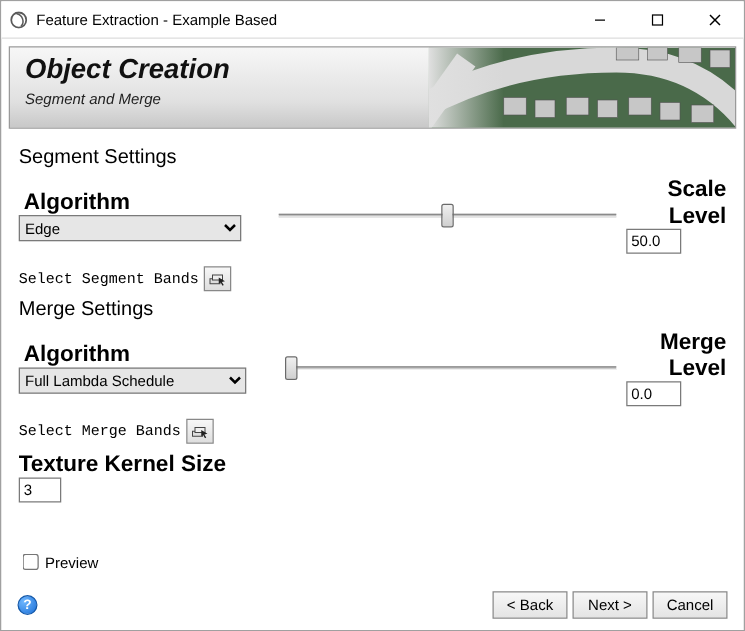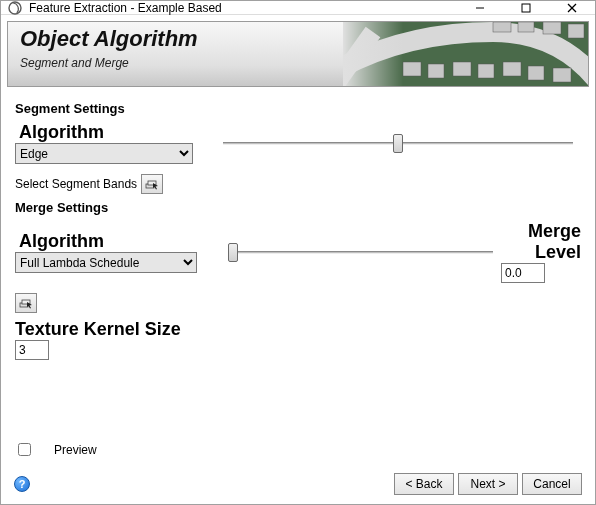--- a/index.html
+++ b/index.html
@@ -10,21 +10,21 @@
     color: #000;
     background: #fff;
     width: 596px;
     height: 505px;
     overflow: hidden;
     border: 1px solid #a0a0a0;
   }
 
   
   .titlebar {
-    height: 14px;
+    height: 30px;
     background: #fff;
     display: flex;
     align-items: center;
     padding-left: 6px;
     border-bottom: 1px solid #ddd;
   }
   .titlebar .app-icon {
     width: 16px; height: 16px;
     display:flex; align-items:center; justify-content:center;
     margin-right: 6px;
@@ -70,22 +70,22 @@
   .banner-img {
     position:absolute;
     right:0; top:0; width:245px; height:66px;
   }
 
   
   .content {
     padding: 10px 14px 0 14px;
   }
   .section-title {
-    font-weight: 700;
-    font-size: 13px;
+    font-weight: 400;
+    font-size: 16px;
     margin: 4px 0 6px 0;
   }
   .row { display:flex; align-items:flex-end; }
   .label-bold { font-weight:700; font-size:18px; }
   .label-bold.right { text-align:right; }
 
   select.algo {
     width: 178px;
     height: 21px;
     font: inherit;
@@ -125,36 +125,37 @@
     padding: 1px 3px;
     border: 1px solid #7a7a7a;
     background:#fff;
   }
 
   .btn-row {
     display:flex;
     align-items:center;
     margin: 10px 0 6px 0;
     gap: 4px;
+    font-family: Liberation Mono, monospace;
   }
   .mini-btn {
     width: 22px; height: 20px;
     border: 1px solid #888;
     background: linear-gradient(to bottom, #f7f7f7, #dedede);
     display:flex; align-items:center; justify-content:center;
   }
 
   
   .footer {
     position:absolute;
     left:0; right:0; bottom:0;
     padding: 0 14px 10px 14px;
   }
   .preview-row {
-    display:flex; align-items:center; gap:20px;
+    display:flex; align-items:center; gap:2px;
     margin-bottom: 14px;
   }
   .preview-row input[type=checkbox]{
     width:13px; height:13px;
   }
   .nav-row {
     display:flex; align-items:center;
   }
   .help-icon {
     width:16px; height:16px;
@@ -230,39 +231,43 @@
     </g>
 
     <rect x="0" y="0" width="60" height="66" fill="url(#fade)"></rect>
     <defs>
       <linearGradient id="fade" x1="0" y1="0" x2="1" y2="0">
         <stop offset="0" stop-color="#e0e0e0" stop-opacity="1"></stop>
         <stop offset="1" stop-color="#e0e0e0" stop-opacity="0"></stop>
       </linearGradient>
     </defs>
   </svg>
-  <div class="banner-title">Object Algorithm</div>
+  <div class="banner-title">Object Creation</div>
   <div class="banner-subtitle">Segment and Merge</div>
 </div>
 
 <div class="content">
 
   
   <div class="section-title">Segment Settings</div>
 
   <div class="row" style="align-items:center;">
     <div style="width:200px;">
       <div class="label-bold" style="padding-left:4px;">Algorithm</div>
       <select class="algo">
         <option>Edge</option>
       </select>
     </div>
     <div class="slider-wrap">
       <div class="slider-track"></div>
       <div class="slider-thumb" style="left: 50%;"></div>
+    </div>
+    <div style="width:80px;">
+      <div class="label-bold right" style="padding-right:0;">Scale Level</div>
+      <input class="valbox" value="50.0" style="">
     </div>
   </div>
 
   <div class="btn-row">
     <span>Select Segment Bands</span>
     <div class="mini-btn">
       <svg width="14" height="12" viewBox="0 0 14 12">
         <rect x="1" y="6" width="8" height="4" fill="#ddd" stroke="#444" stroke-width="0.8"></rect>
         <rect x="3" y="3" width="8" height="4" fill="#eee" stroke="#444" stroke-width="0.8"></rect>
         <path d="M8 5 L13 8 L10.5 8.5 L12 11 L11 11.5 L9.5 9 L8 10 Z" fill="#222"></path>
@@ -284,20 +289,21 @@
       <div class="slider-track"></div>
       <div class="slider-thumb" style="left: 0%;"></div>
     </div>
     <div style="width:80px;">
       <div class="label-bold right">Merge Level</div>
       <input class="valbox" value="0.0" style="">
     </div>
   </div>
 
   <div class="btn-row">
+    <span>Select Merge Bands</span>
     <div class="mini-btn">
       <svg width="14" height="12" viewBox="0 0 14 12">
         <rect x="1" y="6" width="8" height="4" fill="#ddd" stroke="#444" stroke-width="0.8"></rect>
         <rect x="3" y="3" width="8" height="4" fill="#eee" stroke="#444" stroke-width="0.8"></rect>
         <path d="M8 5 L13 8 L10.5 8.5 L12 11 L11 11.5 L9.5 9 L8 10 Z" fill="#222"></path>
       </svg>
     </div>
   </div>
 
   

